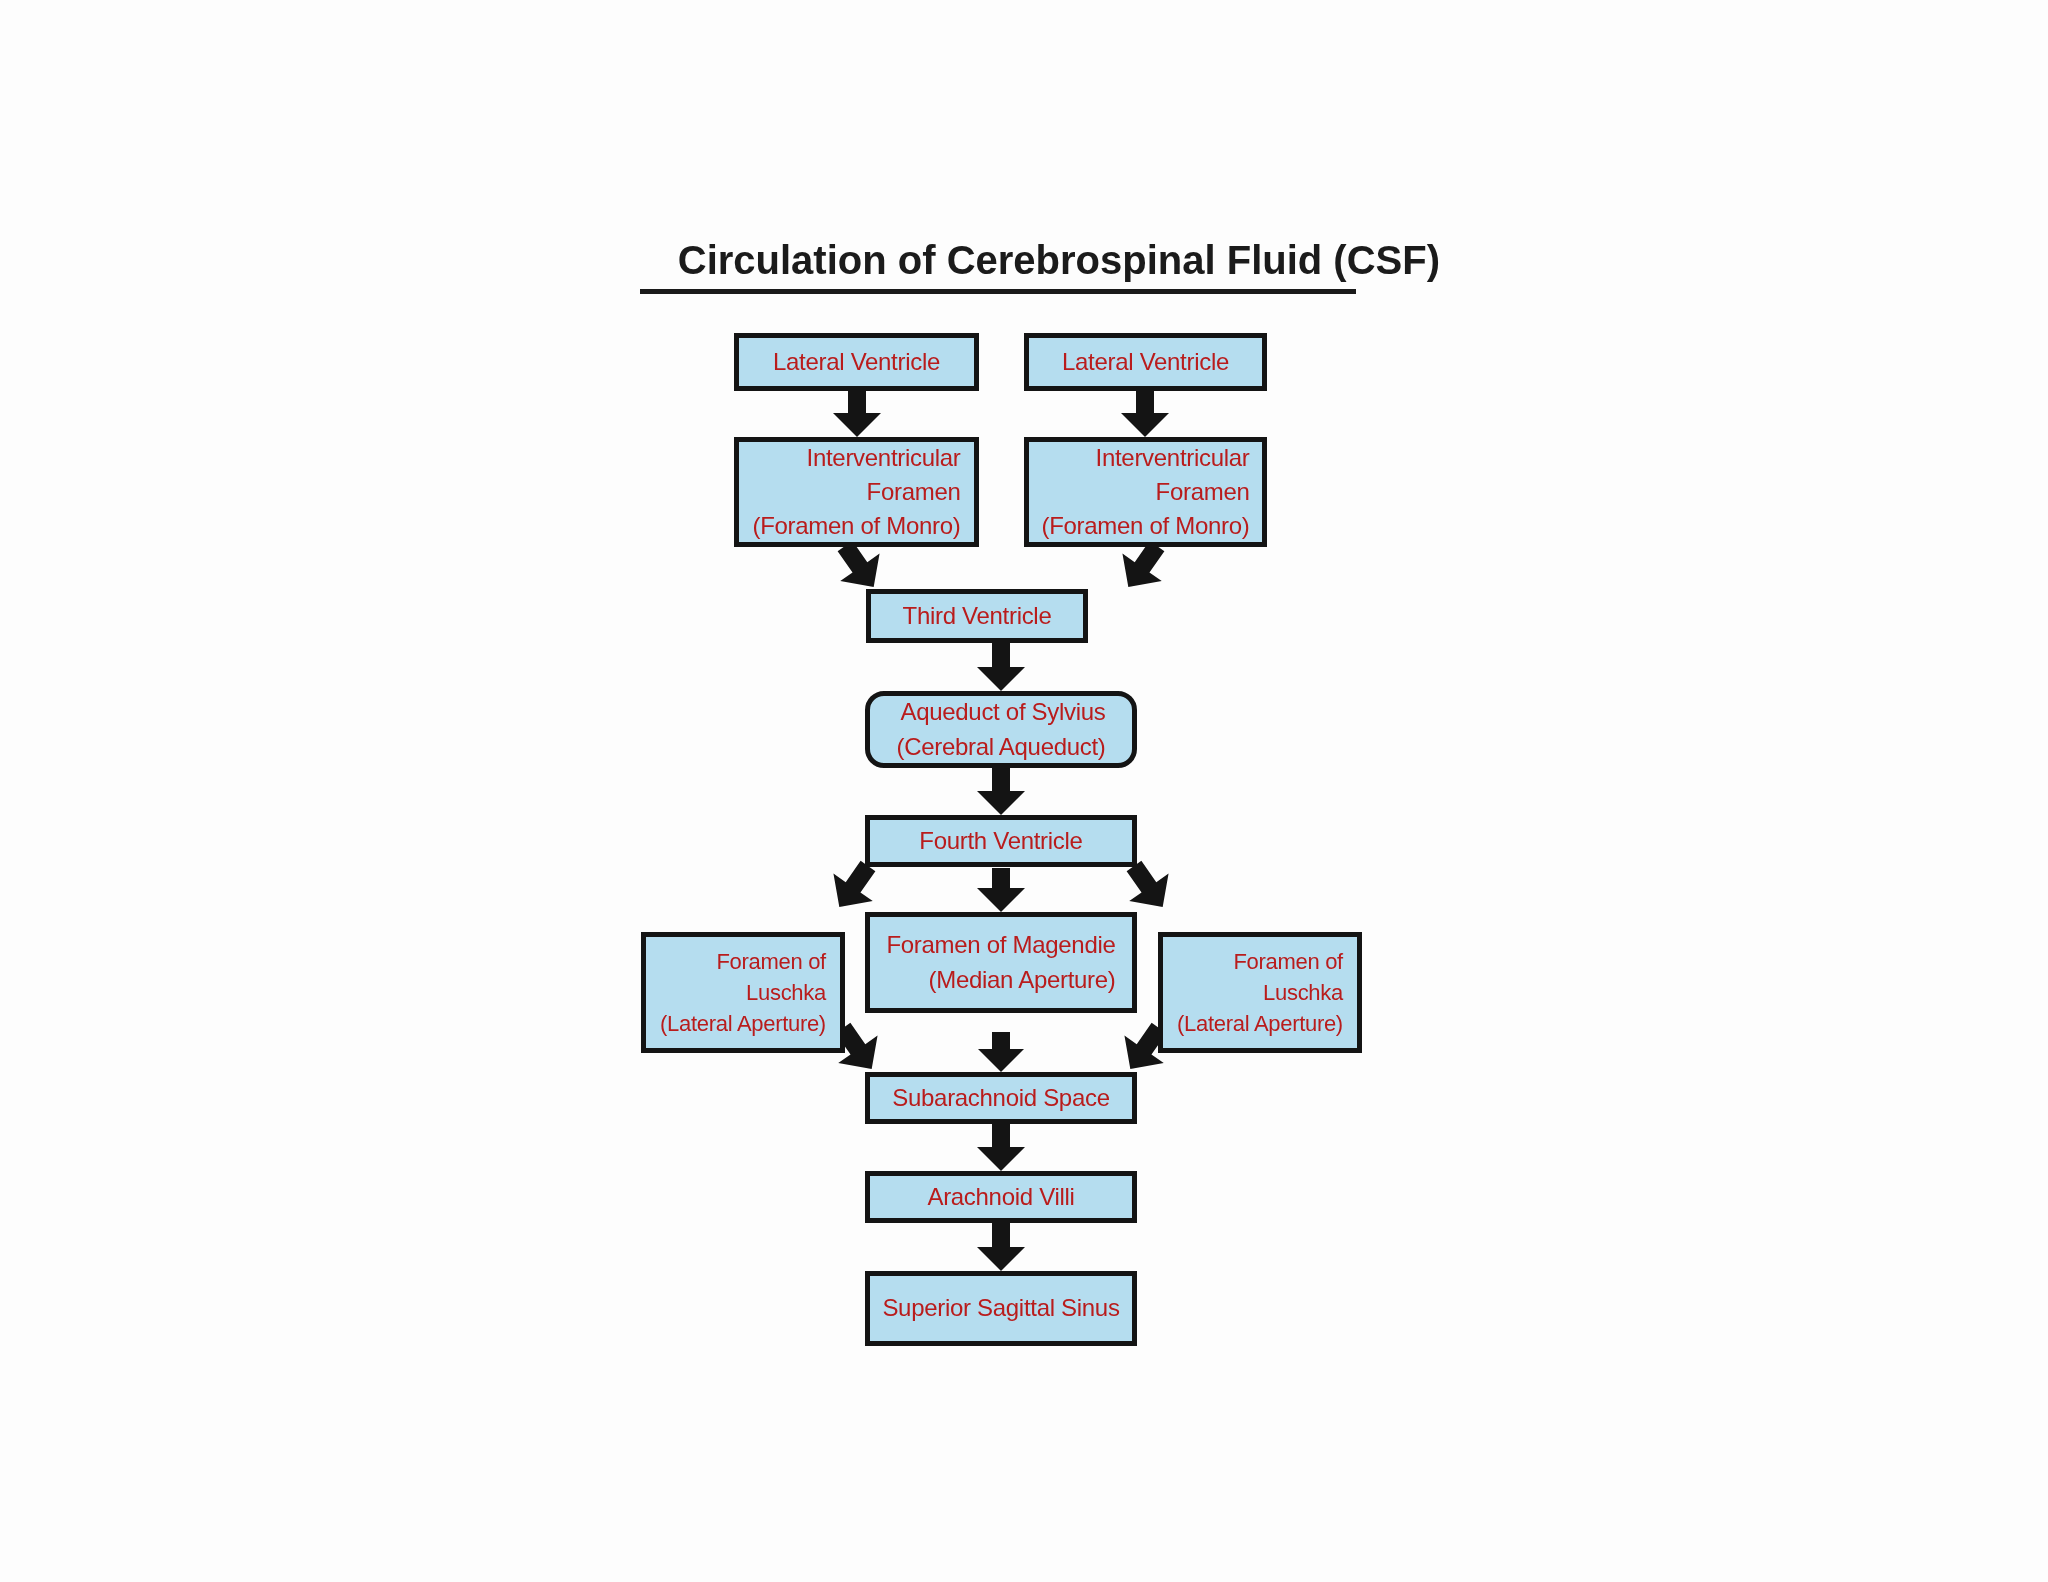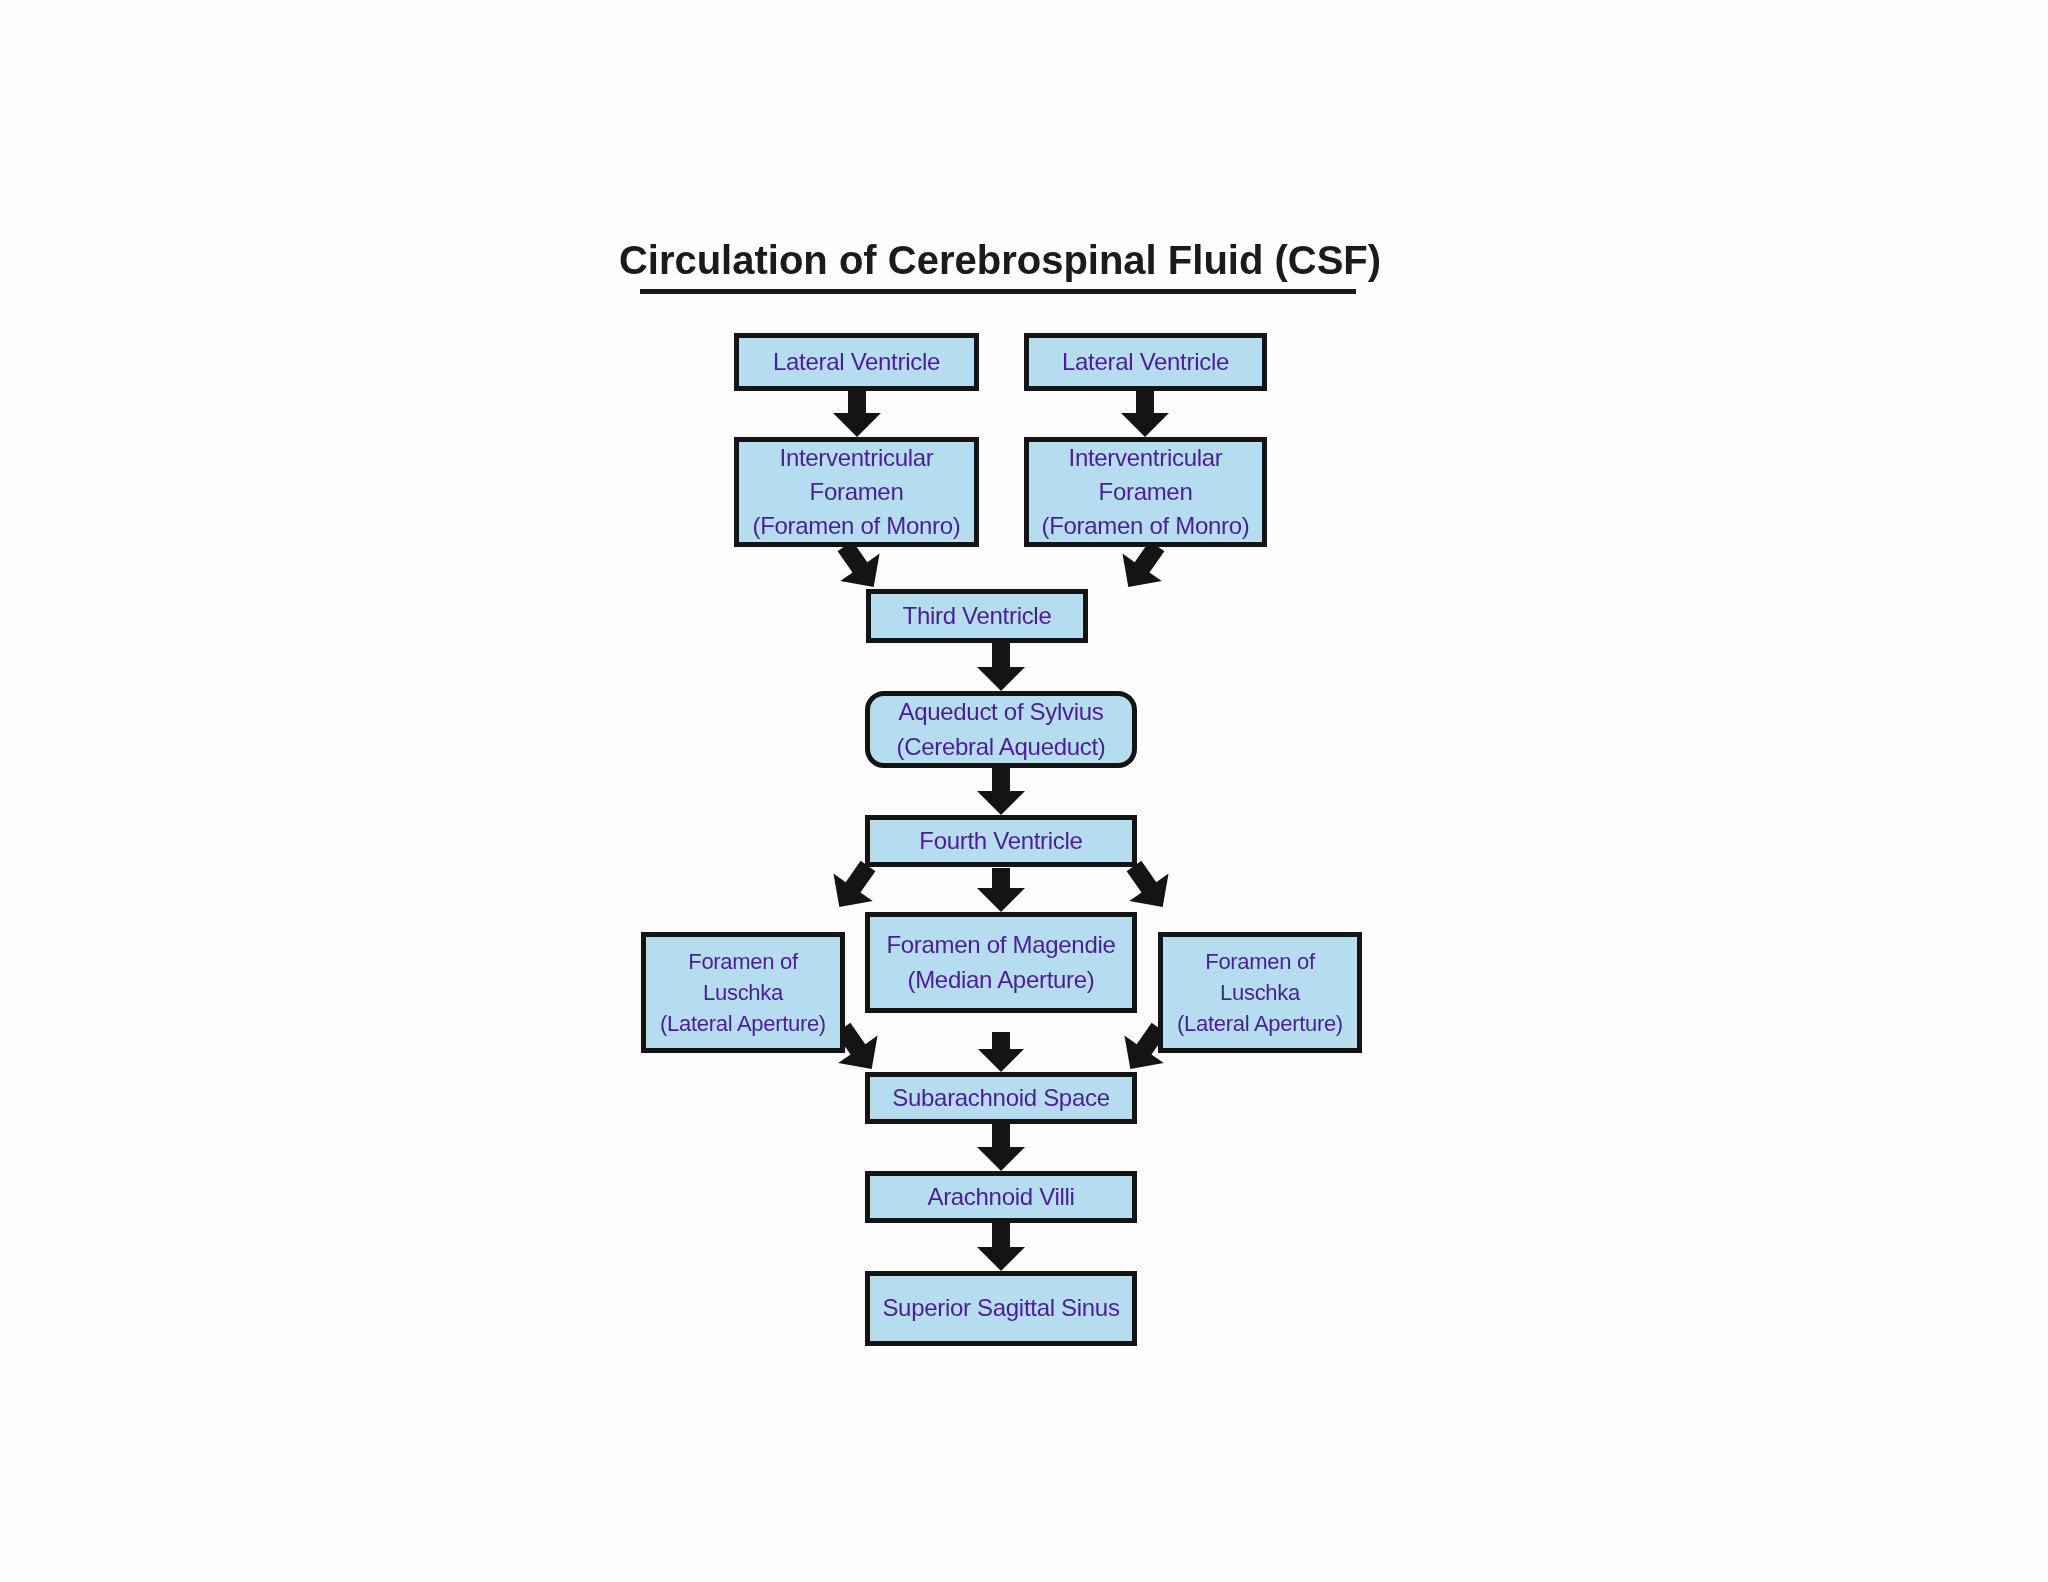--- a/index.html
+++ b/index.html
@@ -13,21 +13,21 @@
     width: 2048px;
     height: 1582px;
     background: #fdfdfd;
     overflow: hidden;
   }
   .title {
     position: absolute;
     left: 560px;
     top: 238px;
     width: 880px;
-    text-align: center;
+    text-align: right;
     font-size: 40px;
     font-weight: bold;
     color: #1b1b1b;
     letter-spacing: 0px;
   }
   .title-underline {
     position: absolute;
     left: 640px;
     top: 289px;
     width: 716px;
@@ -35,24 +35,24 @@
     background: #1a1a1a;
   }
   .node {
     position: absolute;
     box-sizing: border-box;
     background: #b5ddef;
     border: 5px solid #141414;
     display: flex;
     align-items: center;
     justify-content: center;
-    text-align: center;
+    text-align: right;
     font-size: 24px;
     line-height: 1.42;
-    color: #4c1d95;
+    color: #b91c1c;
     letter-spacing: -0.3px;
     white-space: pre;
     overflow: visible;
   }
   .node.small { font-size: 22px; margin-top: 20px; }
   #arrow-layer {
     position: absolute;
     left: 0;
     top: 0;
     pointer-events: none;

